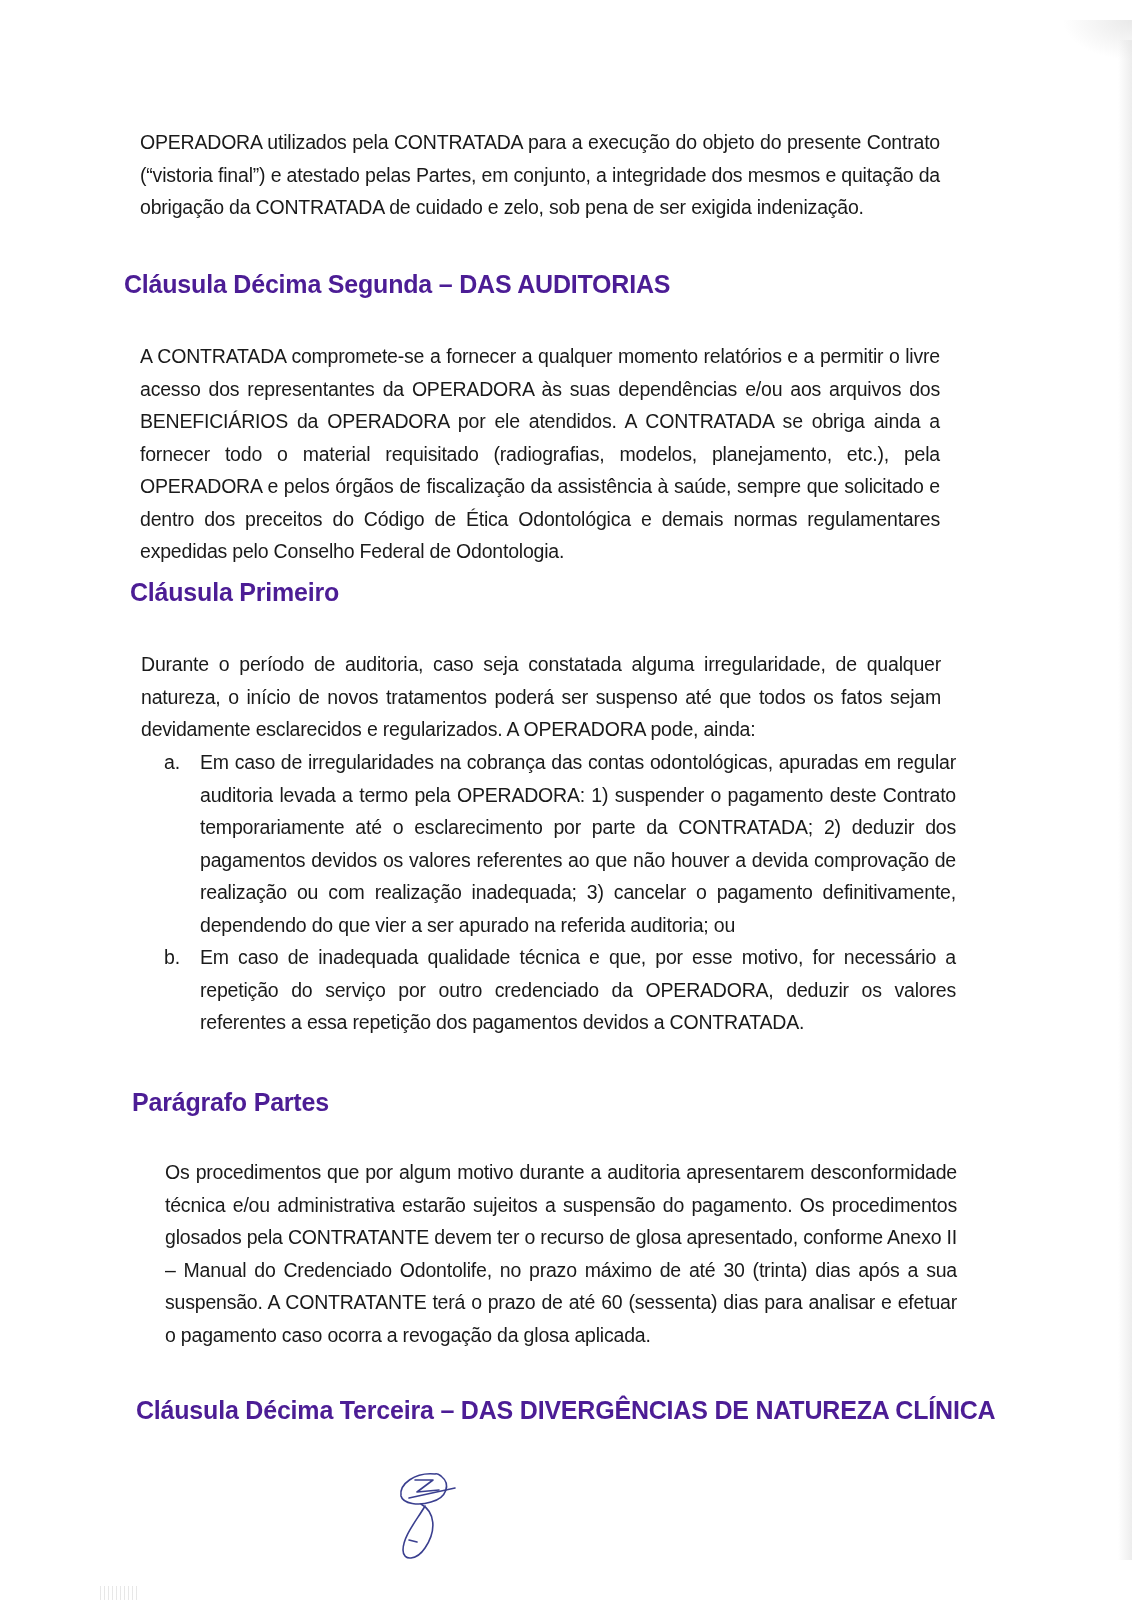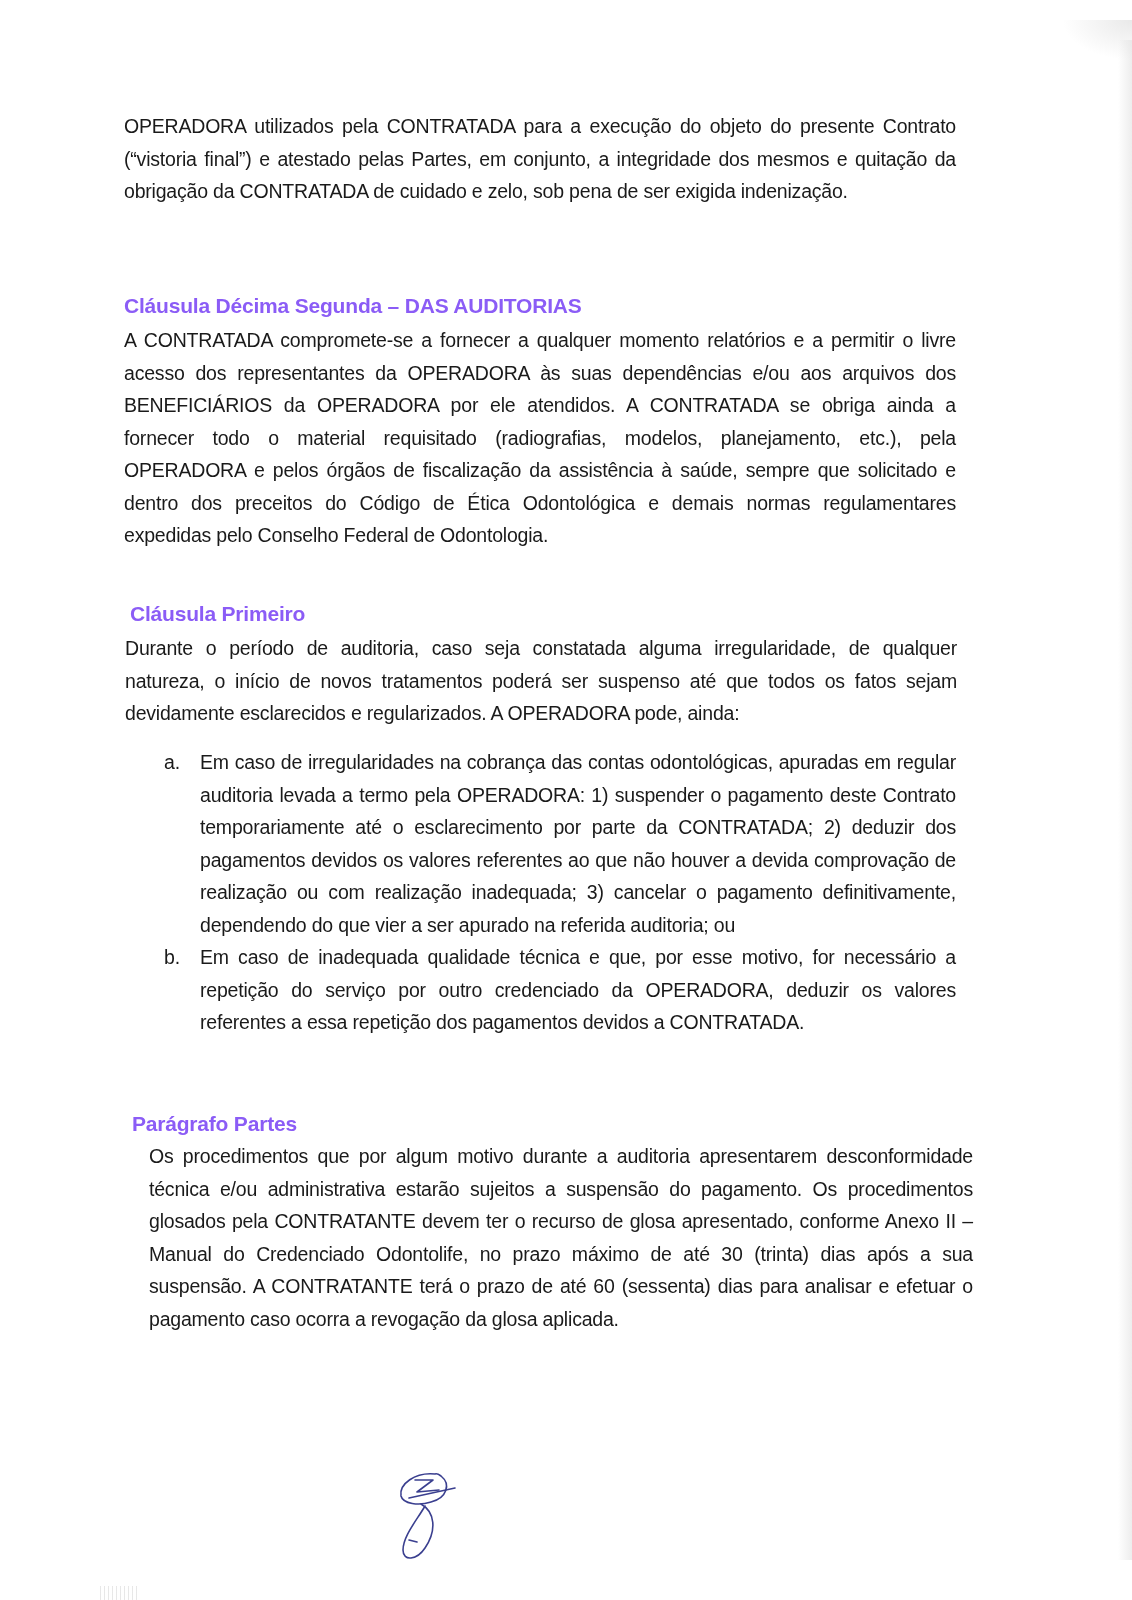--- a/index.html
+++ b/index.html
@@ -36,30 +36,29 @@
     .text-block {
       position: absolute;
       left: 124px;
       width: 832px;
       font-size: 19.5px;
       line-height: 32.5px;
       text-align: justify;
       letter-spacing: -0.2px;
     }
     .text-block p {
-      margin: 0;
+      margin: 16px;
     }
     .heading {
       position: absolute;
       left: 124px;
-      font-size: 21px;
+      font-size: 25px;
       font-weight: bold;
       letter-spacing: -0.2px;
-      color: #8b5cf6;
-      margin-top: 24px;
+      color: #4c1d95;
     }
     .list {
       position: absolute;
       left: 160px;
       width: 796px;
       font-size: 19.5px;
       line-height: 32.5px;
       letter-spacing: -0.2px;
     }
     .list-item {
@@ -122,20 +121,21 @@
       <span>Em caso de inadequada qualidade técnica e que, por esse motivo, for necessário a repetição do serviço por outro credenciado da OPERADORA, deduzir os valores referentes a essa repetição dos pagamentos devidos a CONTRATADA.</span>
     </div>
   </div>
 
   <div class="heading" style="top:1088px; left:132px;">Parágrafo Partes</div>
 
   <div class="text-block" style="top:1140px; left:149px; width:824px;">
     <p>Os procedimentos que por algum motivo durante a auditoria apresentarem desconformidade técnica e/ou administrativa estarão sujeitos a suspensão do pagamento. Os procedimentos glosados pela CONTRATANTE devem ter o recurso de glosa apresentado, conforme Anexo II – Manual do Credenciado Odontolife, no prazo máximo de até 30 (trinta) dias após a sua suspensão. A CONTRATANTE terá o prazo de até 60 (sessenta) dias para analisar e efetuar o pagamento caso ocorra a revogação da glosa aplicada.</p>
   </div>
 
+  <div class="heading" style="top:1396px; left:136px;">Cláusula Décima Terceira – DAS DIVERGÊNCIAS DE NATUREZA CLÍNICA</div>
 
   <svg class="signature" viewBox="0 0 80 100">
     <g fill="none" stroke="#3a3f8f" stroke-width="1.6" stroke-linecap="round" stroke-linejoin="round">
       <path d="M40 4 C20 2 4 14 6 26 C8 34 24 36 36 32 C52 28 56 14 46 6 C42 3 40 4 40 4"></path>
       <path d="M20 10 L38 10 L22 22 L44 20"></path>
       <path d="M14 28 L60 18"></path>
       <path d="M26 34 C40 42 42 60 30 78 C22 90 8 92 8 80 C8 66 22 50 30 36"></path>
       <path d="M14 70 L22 72"></path>
     </g>
   </svg>

